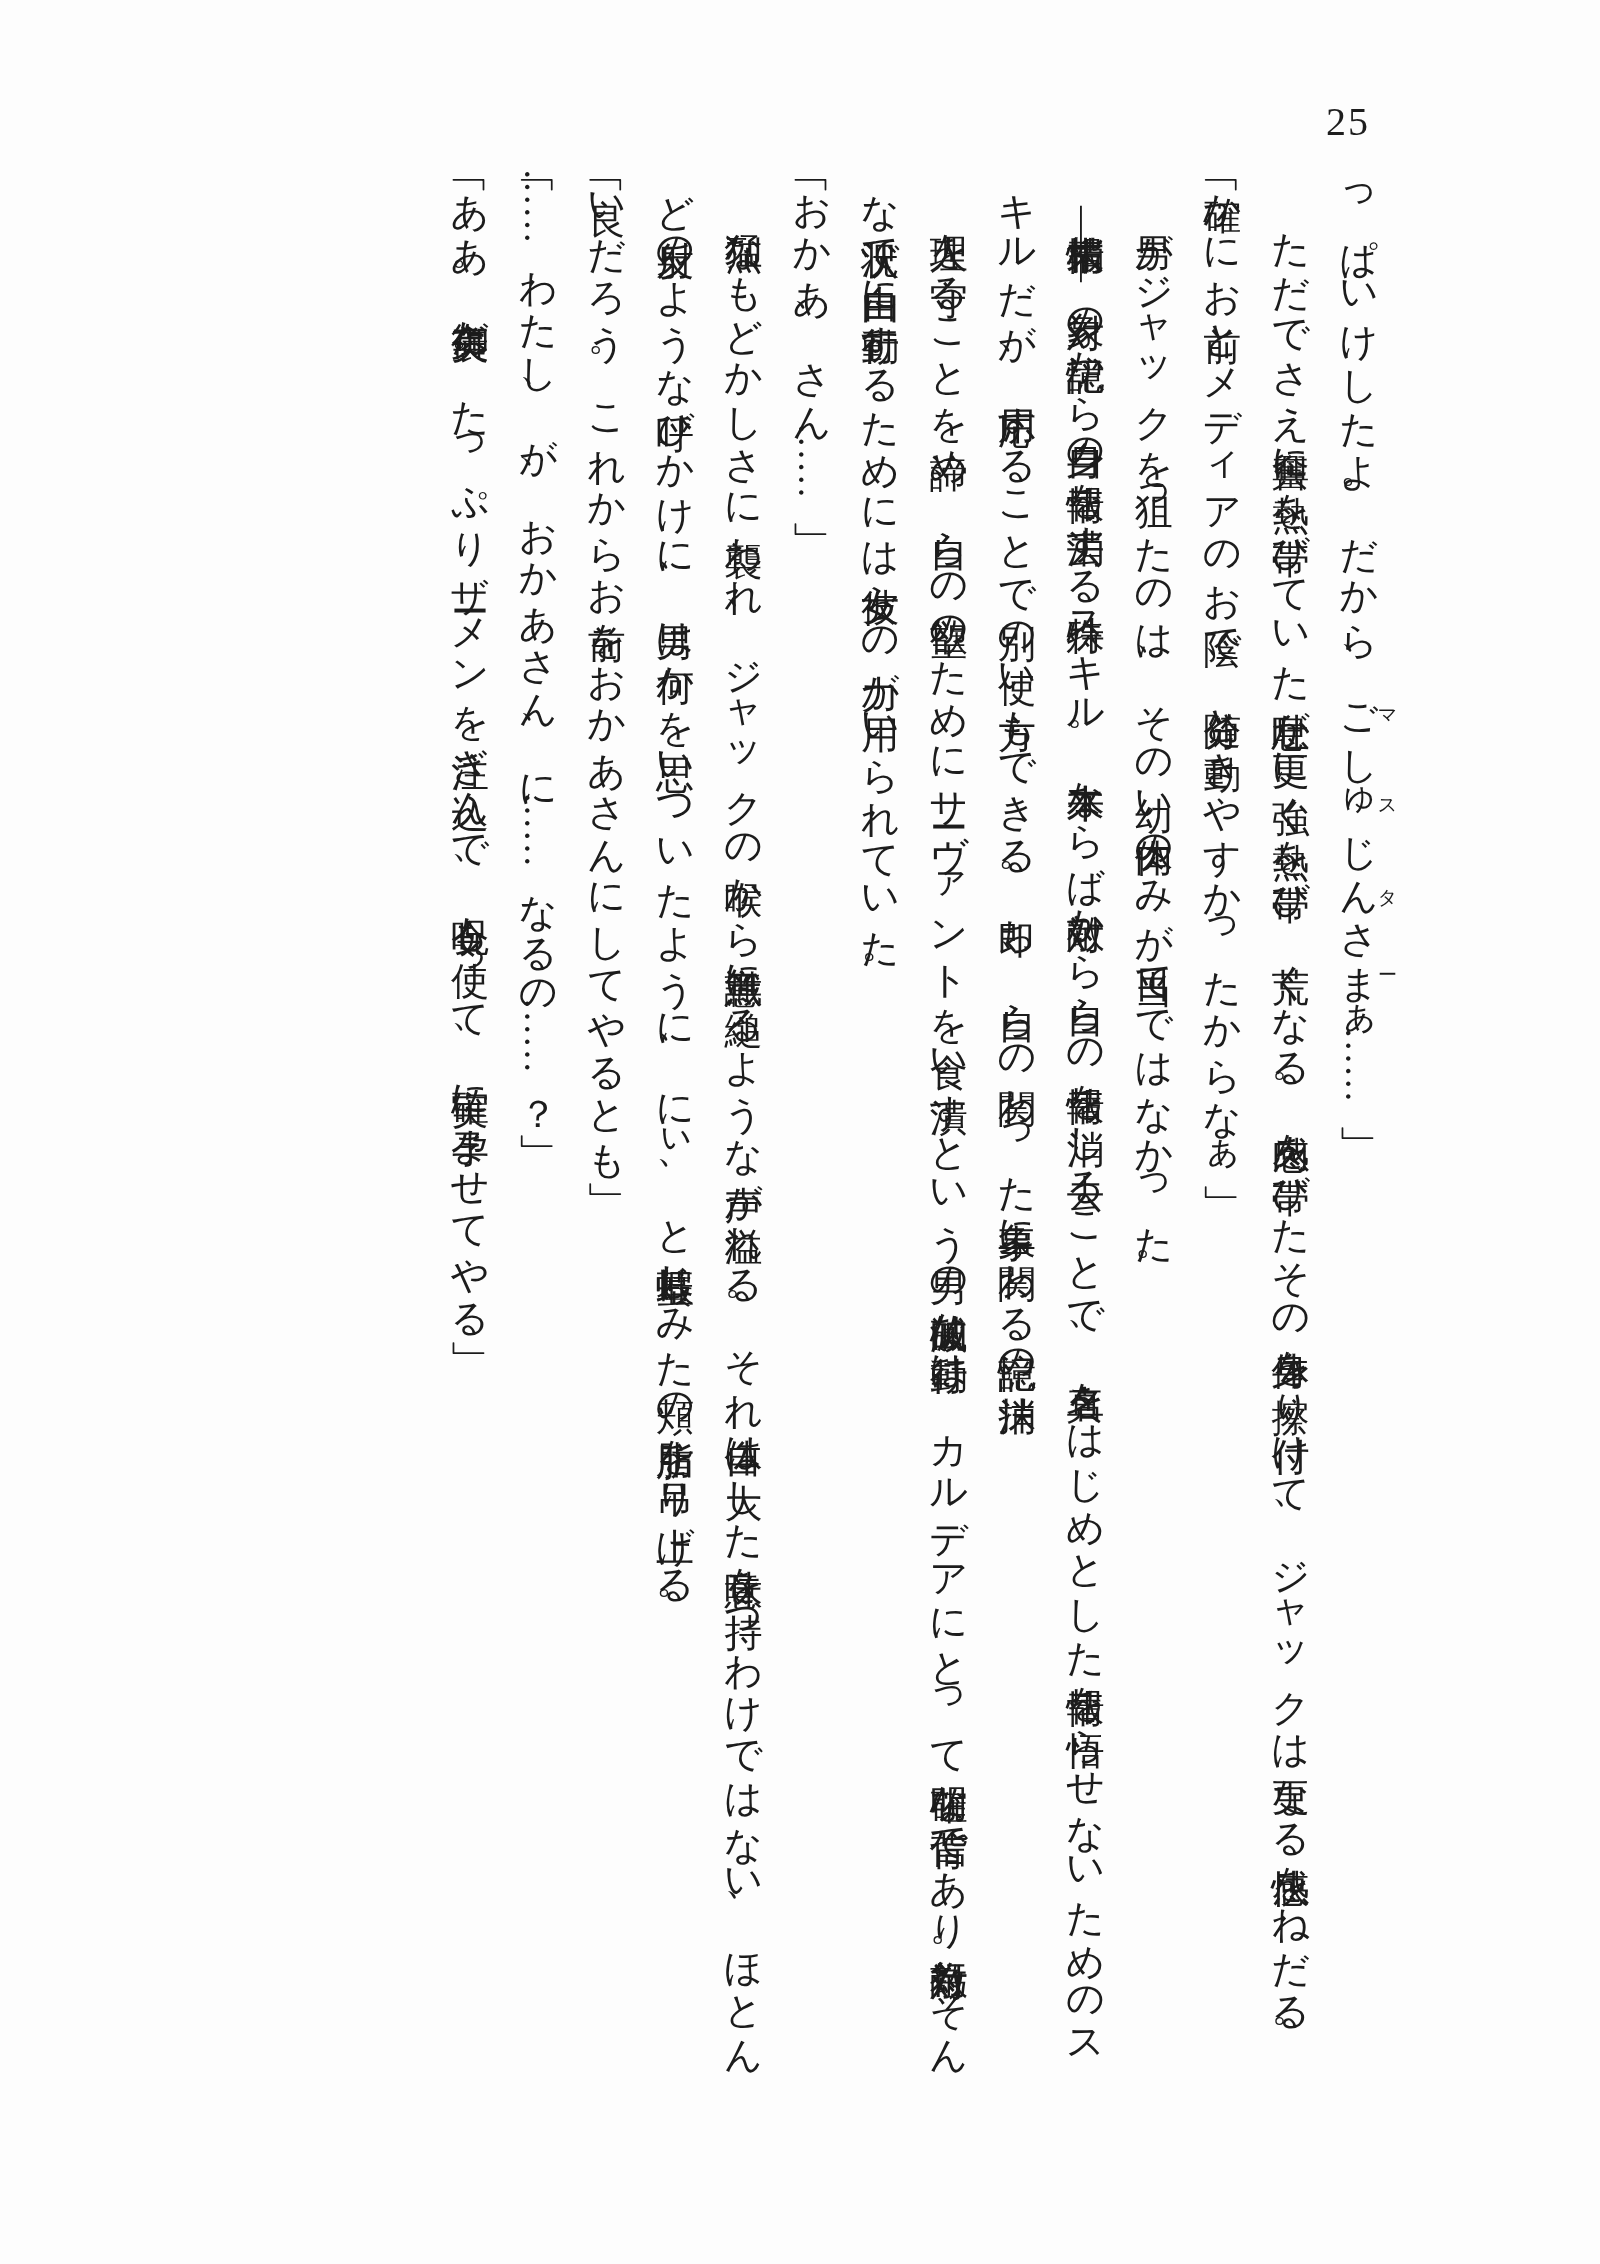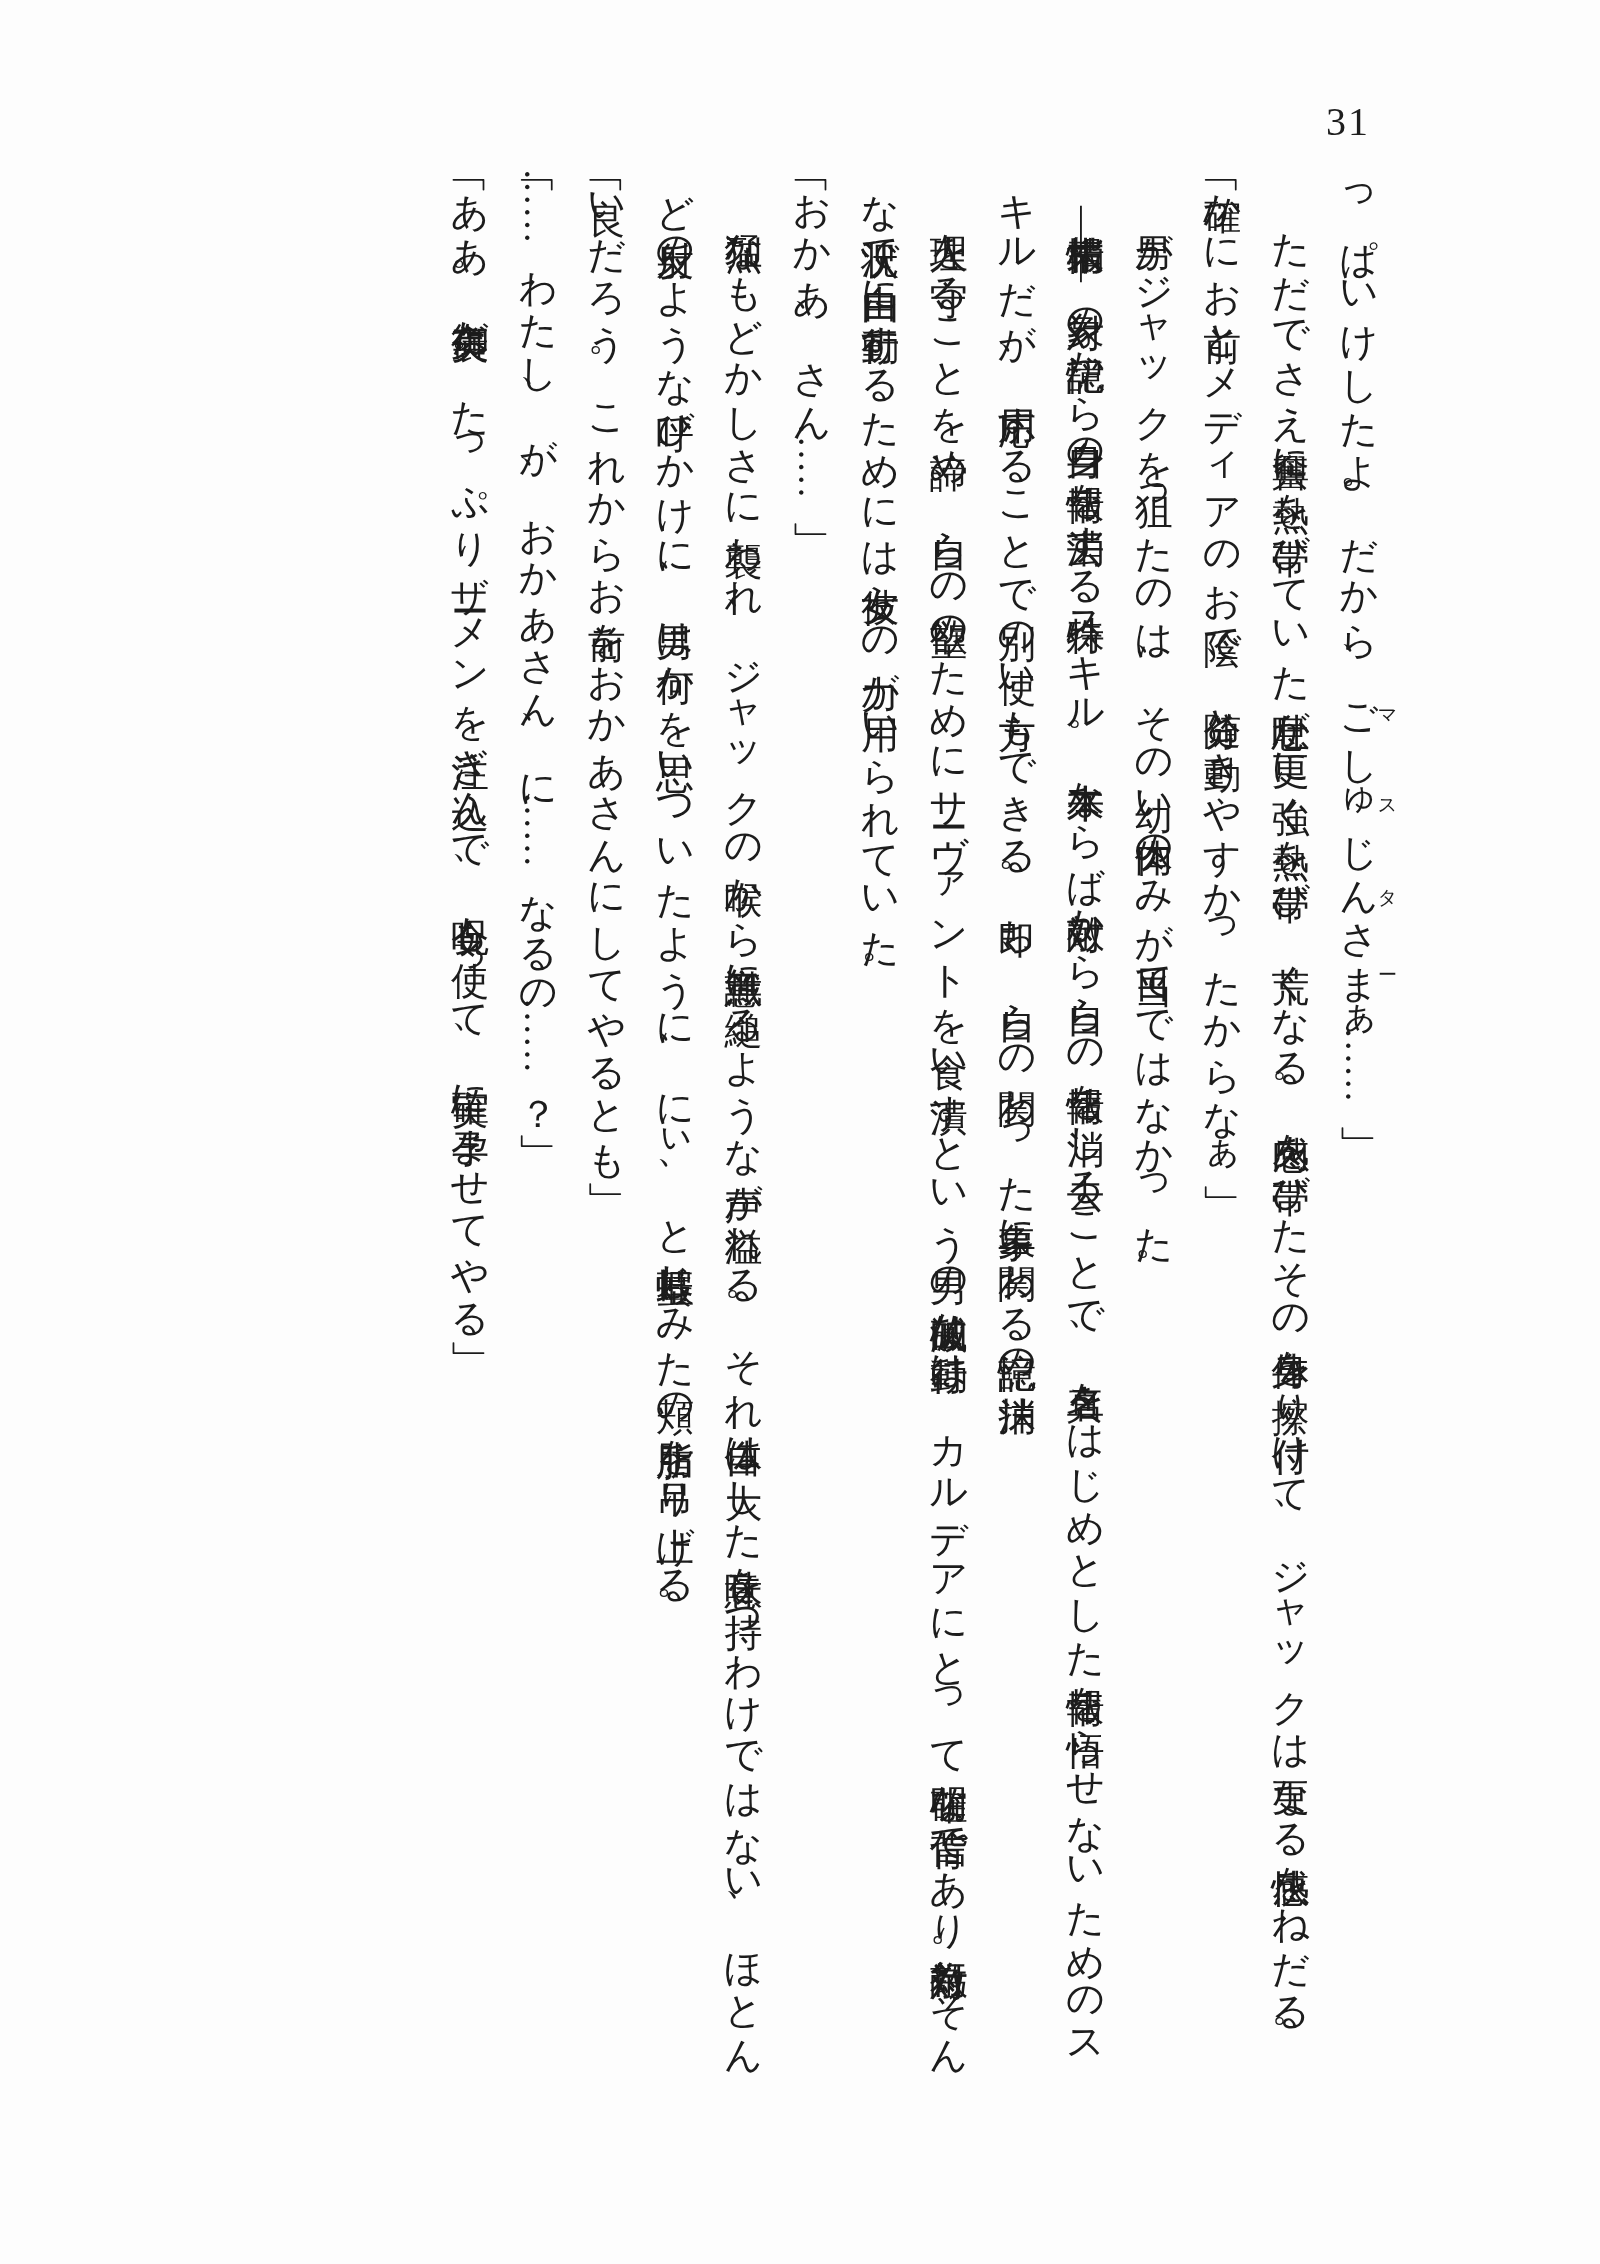--- a/index.html
+++ b/index.html
@@ -43,21 +43,21 @@
     text-indent: 1em;
   }
   ruby rt {
     font-size: 0.5em;
     letter-spacing: 0;
   }
 </style>
 </head>
 <body style="background: rgb(253, 253, 253);">
 
-<div class="page-number">31</div>
+<div class="page-number">25</div>
 
 <div class="text-body" style="color: rgb(28, 28, 28);">
 
   <p class="para"><span>っぱいけしたよ。だから、</span><ruby><span>ごしゅじんさま</span><rt>マスター</rt></ruby><span>ぁ……」</span></p>
 
   <p class="para indent">ただでさえ興奮に熱を帯びていた吐息が更に強く熱を帯び、荒くなる。肉感を帯びたその身体を擦り付けて、ジャックは更なる快感をねだる。</p>
 
   <p class="para">「確かにお前とメディアのお陰で、随分と動きやすかったからなぁ」</p>
 
   <p class="para indent">男がジャックを狙ったのは、その幼い肉体のみが目当てではなかった。</p>

